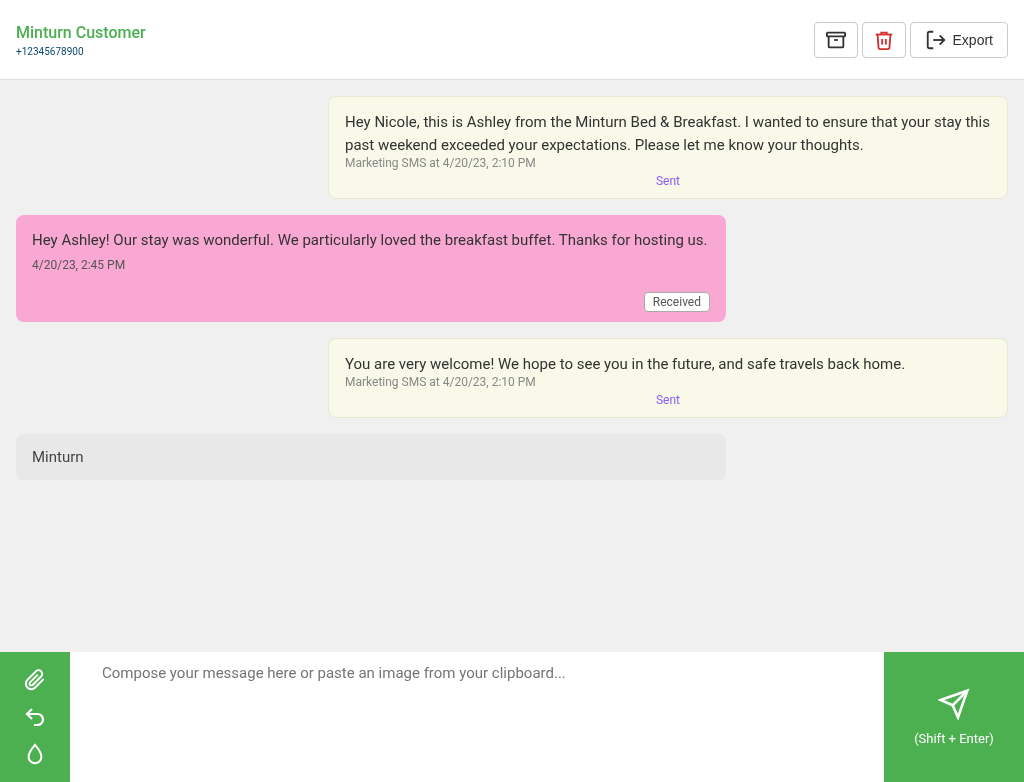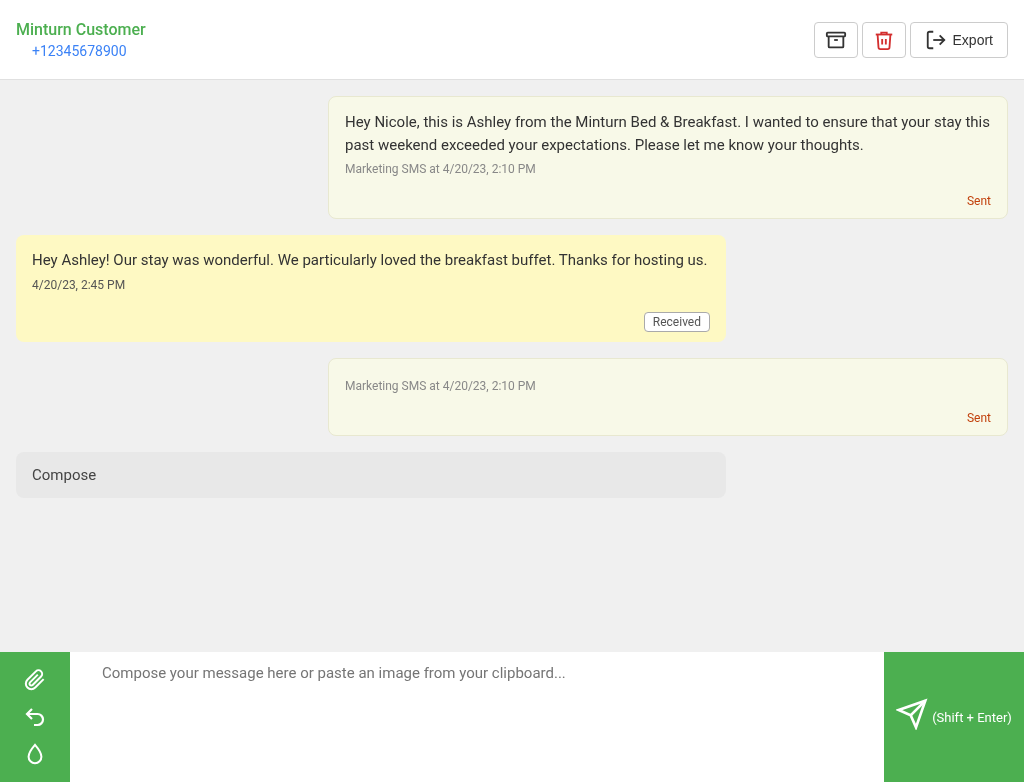--- a/index.html
+++ b/index.html
@@ -27,24 +27,23 @@
     #header-left {
       display: flex;
       flex-direction: column;
     }
     #customer-name {
       color: #4caf50;
       font-size: 16px;
       font-weight: 500;
     }
     #customer-phone {
-      color: #3b82f6;
-      font-size: 14px;
+      color: #0c4a6e;
+      font-size: 10px;
       margin-top: 4px;
-      margin-left: 16px;
     }
     #header-actions {
       display: flex;
       align-items: center;
       gap: 4px;
       padding-left: 47px;
     }
     .action-btn {
       border: 1px solid #ccc;
       background: #fff;
@@ -96,33 +95,32 @@
       border: 1px solid #e8e8d0;
     }
     .message-sent .msg-text {
       font-size: 15px;
       color: #333;
       line-height: 1.5;
     }
     .message-sent .msg-meta {
       font-size: 12px;
       color: #888;
-      margin-top: 6px;
     }
     .message-sent .msg-status {
-      text-align: right;
+      text-align: center;
       font-size: 12px;
-      color: #c2410c;
-      margin-top: 18px;
+      color: #8b5cf6;
+      margin-top: 4px;
     }
 
     
     .message-received {
       align-self: flex-start;
-      background: #fef9c3;
+      background: #f9a8d4;
       border-radius: 8px;
       padding: 14px 16px 10px 16px;
       max-width: 710px;
       width: 710px;
       position: relative;
     }
     .message-received .msg-text {
       font-size: 15px;
       color: #333;
       line-height: 1.5;
@@ -207,21 +205,21 @@
       color: #999;
       resize: none;
       font-family: inherit;
       background: transparent;
     }
 
     #send-area {
       width: 140px;
       background: #4caf50;
       display: flex;
-      flex-direction: row;
+      flex-direction: column;
       align-items: center;
       justify-content: center;
       gap: 4px;
       cursor: pointer;
       flex-shrink: 0;
     }
     #send-icon {
       color: white;
       font-size: 28px;
     }
@@ -283,26 +281,27 @@
 
   <div class="message-received">
     <div class="msg-text">Hey Ashley! Our stay was wonderful. We particularly loved the breakfast buffet. Thanks for hosting us.</div>
     <div class="msg-meta">4/20/23, 2:45 PM</div>
     <div class="msg-received-footer">
       <span class="received-badge">Received</span>
     </div>
   </div>
 
   <div class="message-sent">
+    <div class="msg-text">You are very welcome! We hope to see you in the future, and safe travels back home.</div>
     <div class="msg-meta">Marketing SMS at 4/20/23, 2:10 PM</div>
     <div class="msg-status">Sent</div>
   </div>
 
   <div class="message-draft">
-    <div class="msg-text">Compose</div>
+    <div class="msg-text">Minturn</div>
   </div>
 
 </div>
 
 <div id="bottom-toolbar">
   <div id="toolbar-left">
 
     <button class="toolbar-icon-btn" title="Attach">
       <svg width="22" height="22" viewBox="0 0 24 24" fill="none" stroke="white" stroke-width="2.2">
         <path d="M21.44 11.05l-9.19 9.19a6 6 0 01-8.49-8.49l9.19-9.19a4 4 0 015.66 5.66L9.41 17.41a2 2 0 01-2.83-2.83l8.49-8.48"></path>

